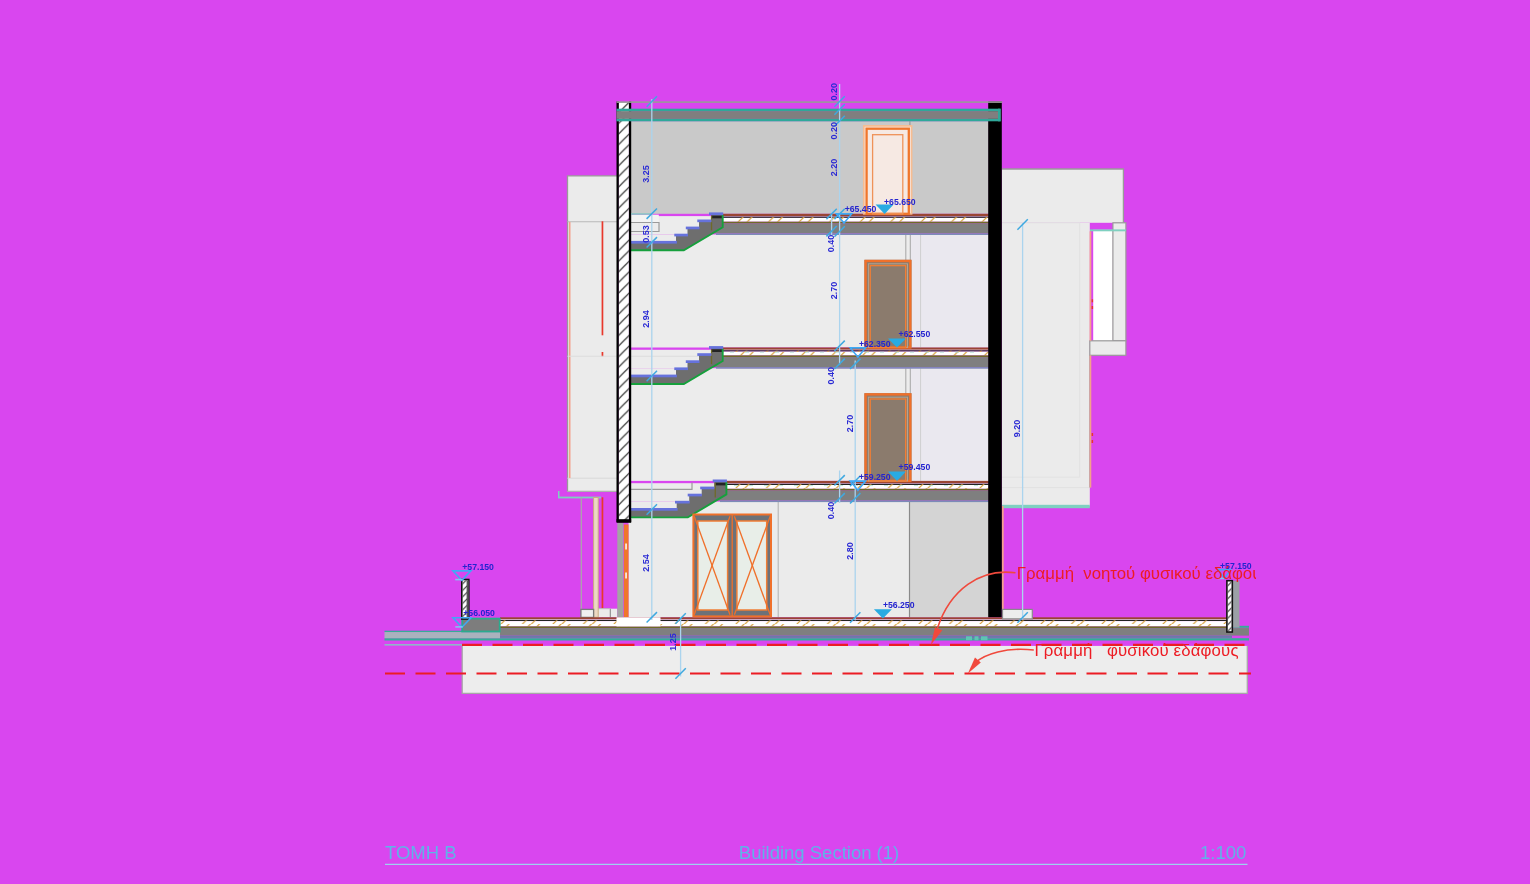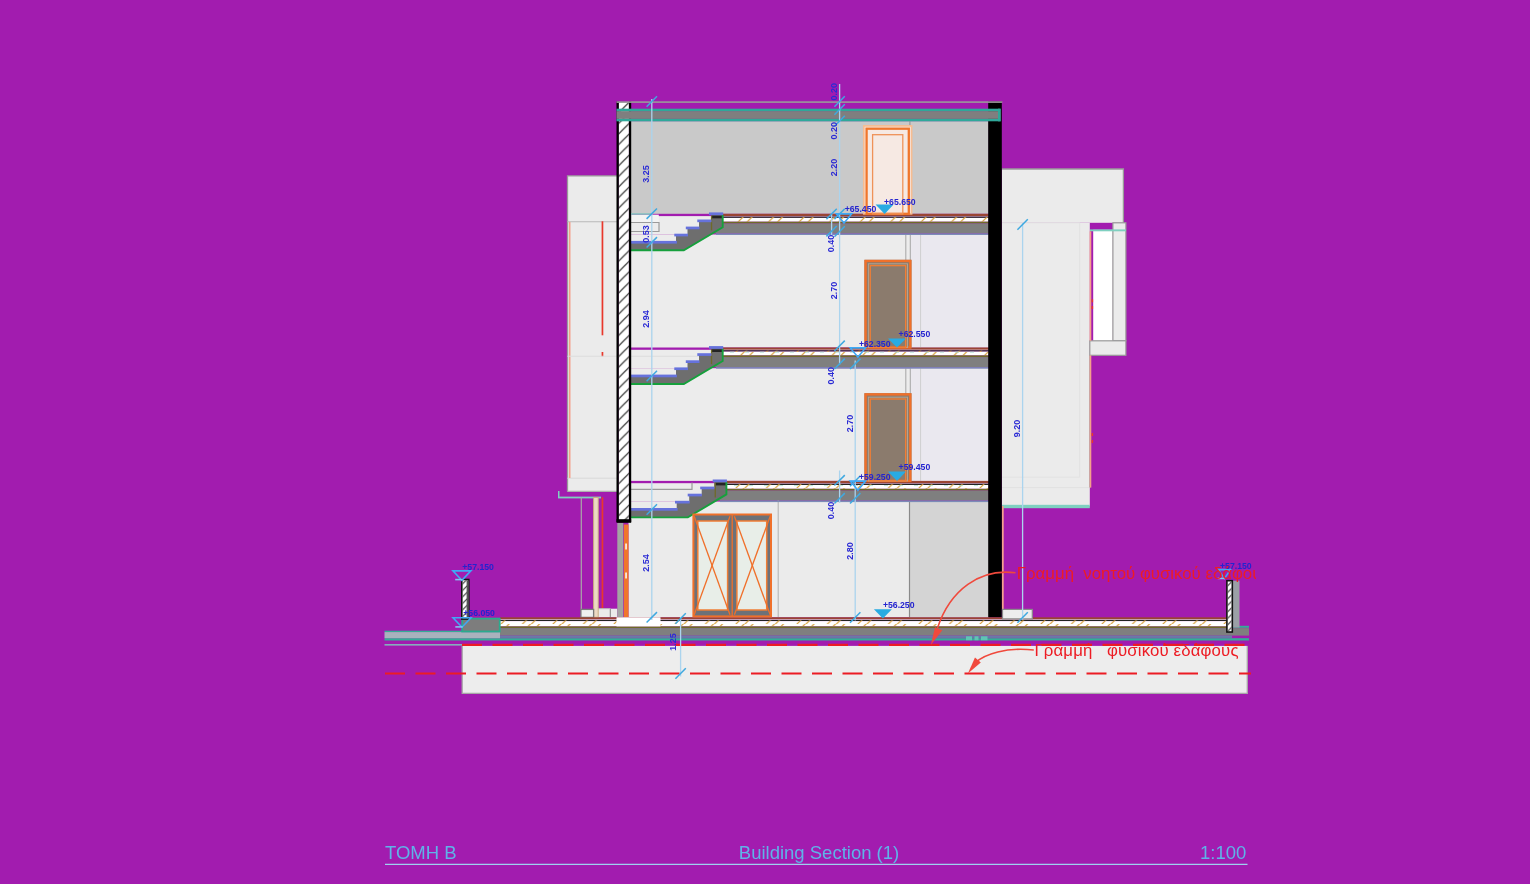--- a/index.html
+++ b/index.html
@@ -1,16 +1,16 @@
 <!DOCTYPE html>
 <html><head>
 <meta charset="utf-8">
 <style>
   html,body{margin:0;padding:0;background:#ffffff;}
-  #page{position:relative;width:1530px;height:884px;background:#a21caf;overflow:hidden;
+  #page{position:relative;width:1530px;height:884px;background:#d946ef;overflow:hidden;
         font-family:"Liberation Sans", sans-serif;}
   svg{position:absolute;left:0;top:0;}
   text{font-family:"Liberation Sans", sans-serif;}
 </style>
 </head>
 <body>
 <div id="page">
 <svg width="1530" height="884" viewBox="0 0 1530 884">
 <defs>
   <pattern id="wallhatch" width="10.6" height="10.6" patternUnits="userSpaceOnUse">

